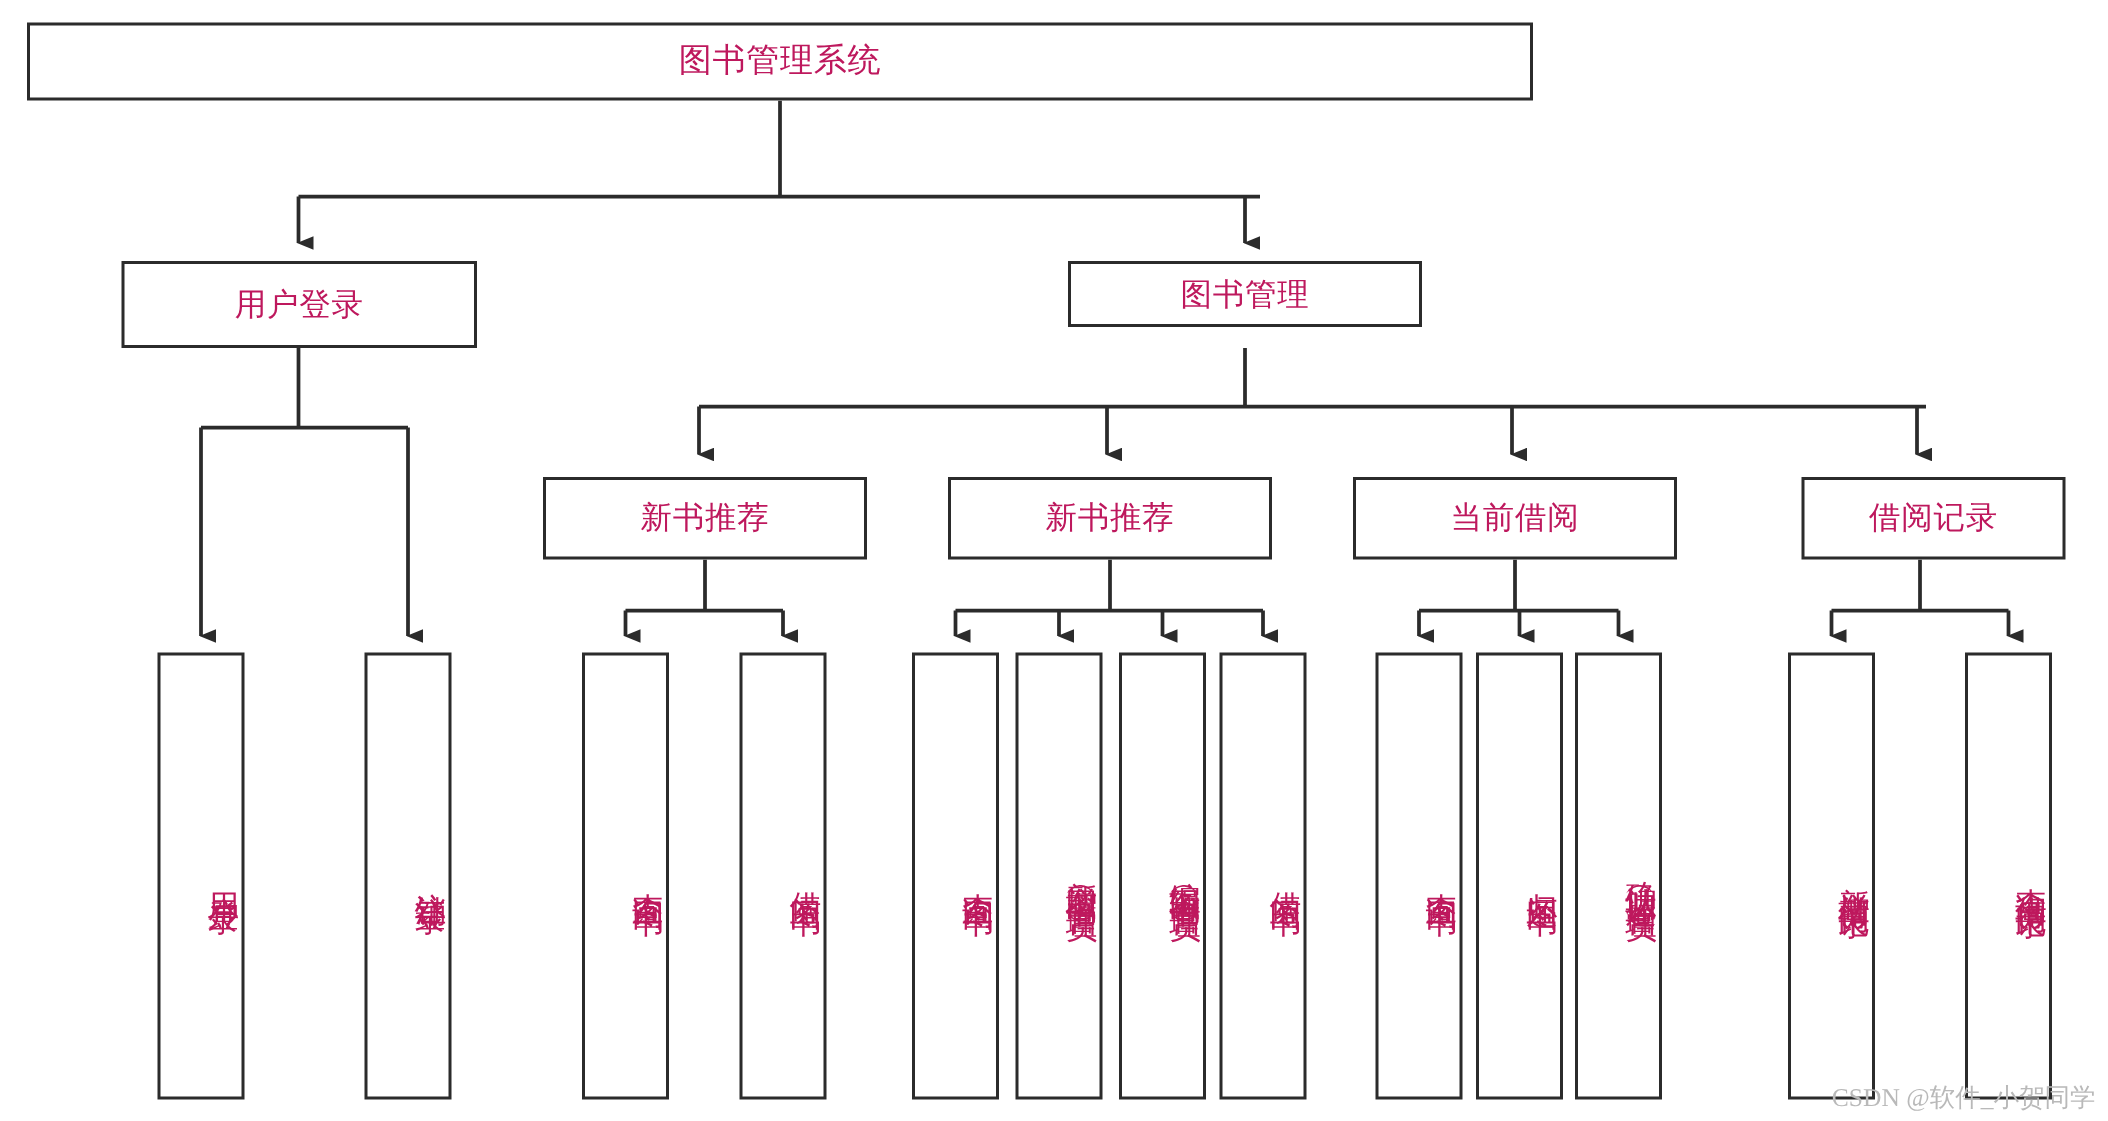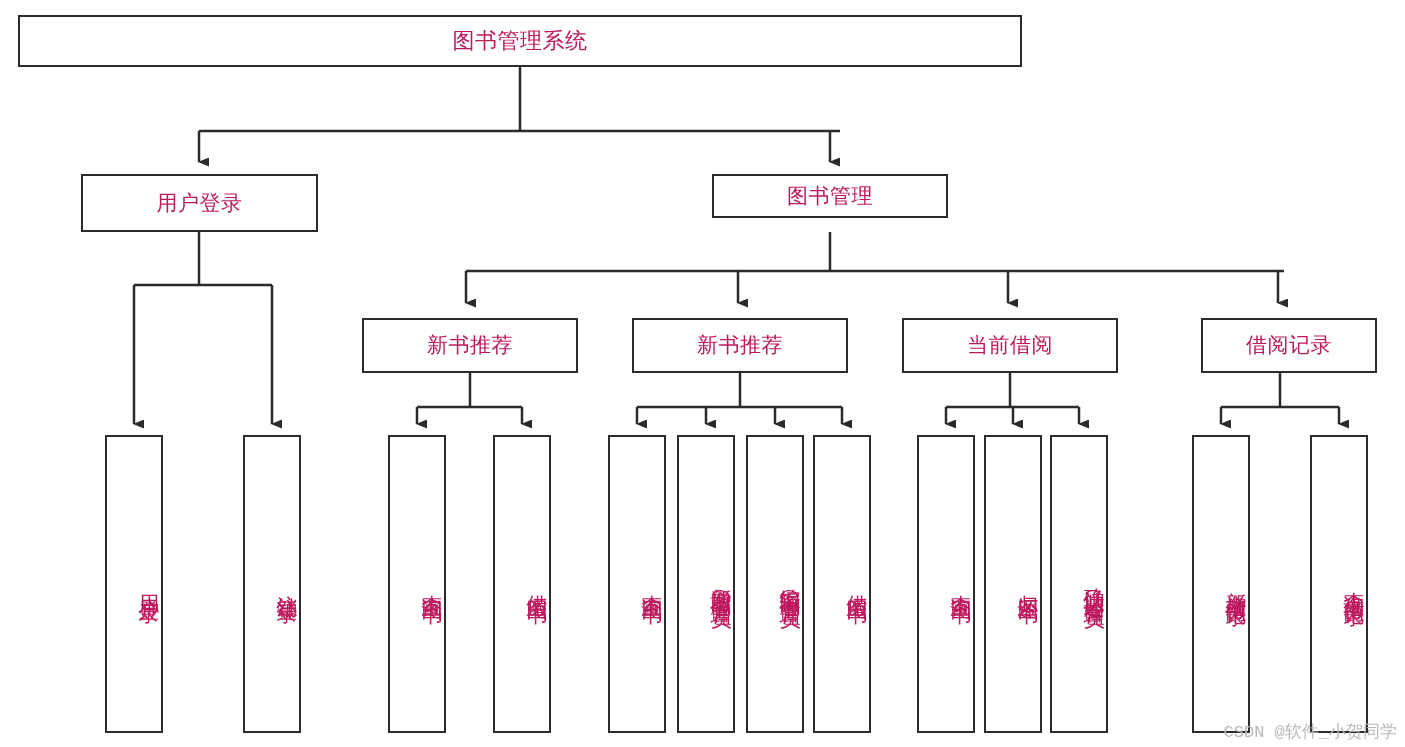--- a/index.html
+++ b/index.html
@@ -59,21 +59,21 @@
     font-size: 22px;
   }
   .watermark {
     position: absolute;
     right: 8px;
     bottom: 4px;
     font-size: 17px;
     color: #b9b9b9;
     white-space: nowrap;
     pointer-events: none;
-    font-family: Liberation Mono, monospace;
+    font-family: Liberation Serif, serif;
   }
 </style>
 </head>
 <body>
 
 <div id="diagram-root">
 
   <svg id="diagram-svg" viewBox="0 0 1405 747" xmlns="http://www.w3.org/2000/svg">
     <defs>
       <marker id="arrowhead" markerWidth="9" markerHeight="11" refX="4.5" refY="10" orient="auto" markerUnits="userSpaceOnUse">

